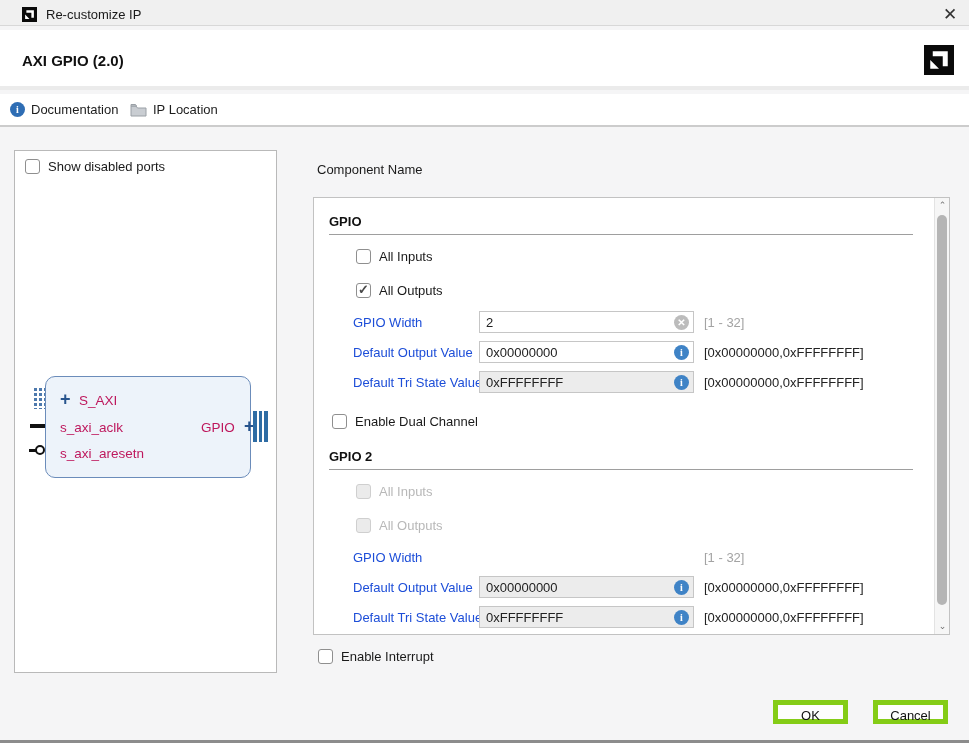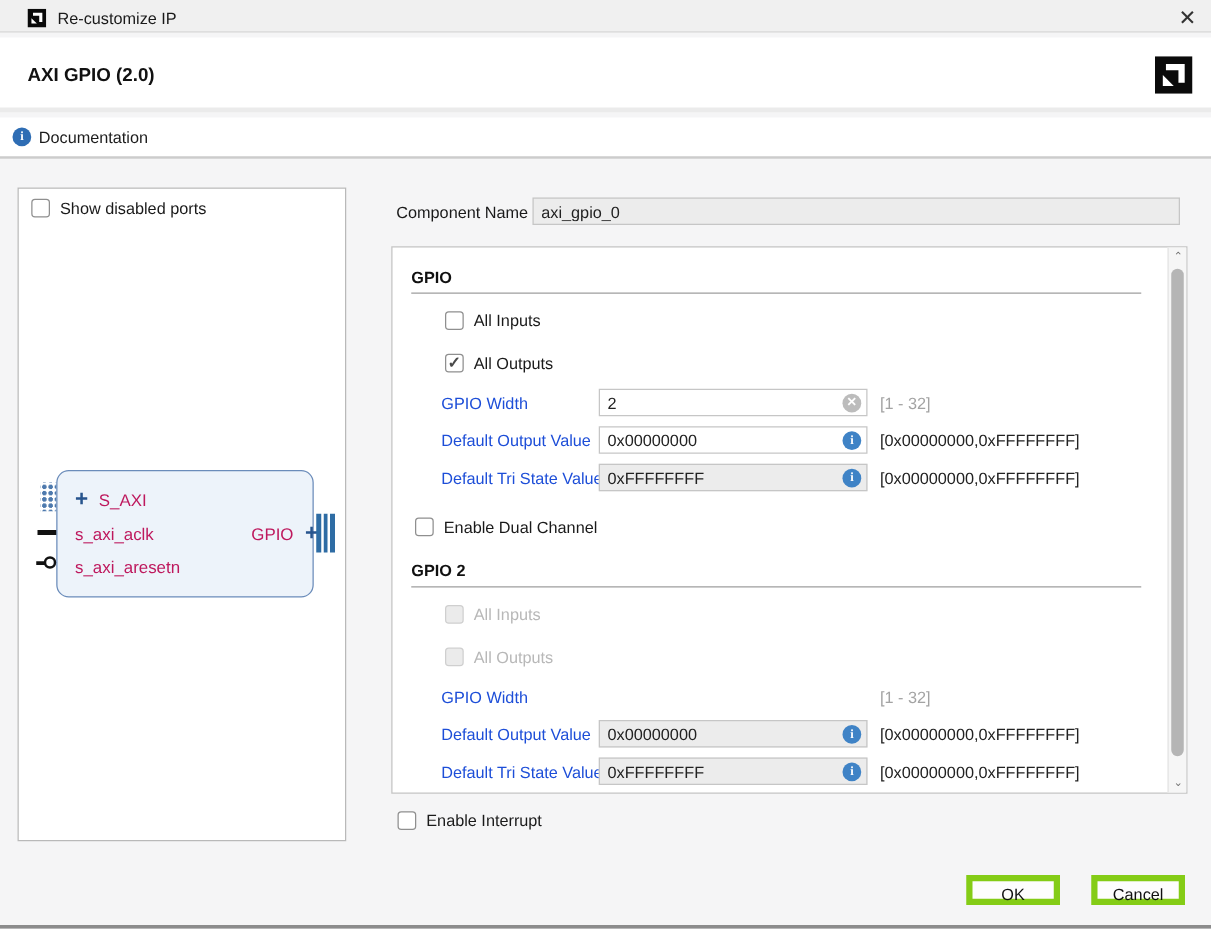--- a/index.html
+++ b/index.html
@@ -125,20 +125,27 @@
       <path fill="#ffffff" d="M7 5 L19 5 L19 17 L15 17 L15 9 L7 9 Z"></path>
       <path fill="#ffffff" d="M5 19 L5 12 L12 19 Z"></path>
     </svg>
   </div>
 
   <div class="toolbar">
     <div class="tool-item tool-doc">
       <span class="info-round">i</span>
       <span>Documentation</span>
     </div>
+    <div class="tool-item tool-ip">
+      <svg width="17" height="14" viewBox="0 0 17 14">
+        <path d="M1 3 L6 3 L7.5 5 L16 5 L16 13 L1 13 Z" fill="#c9cdd2" stroke="#9aa0a6" stroke-width="1"></path>
+        <path d="M1 3 L1 1.5 L5.5 1.5 L6.5 3 Z" fill="#c9cdd2" stroke="#9aa0a6" stroke-width="1"></path>
+      </svg>
+      <span>IP Location</span>
+    </div>
   </div>
 
   <div class="left-panel">
     <div class="chk-row abs" style="left:10px; top:8px;">
       <span class="checkbox"></span>
       <span>Show disabled ports</span>
     </div>
 
     <div class="ip-block">
       <span class="blk-text plus" style="left:14px; top:15px;">+</span>
@@ -154,21 +161,20 @@
     <div class="stub-circle-tail"></div>
     <div class="stub-circle"></div>
     <div class="stub-bars">
         <span></span>
         <span></span>
         <span></span>
       </div>
   </div>
 
   <span class="comp-label">Component Name</span>
-  <input class="field gray comp-field" readonly="" value="axi_gpio_0" style="">
 
   <div class="scroll-panel">
 
     <div class="section-title" style="top:16px;">GPIO</div>
     <div class="section-rule" style="top:36px;"></div>
 
     <div class="chk-row abs" style="left:42px; top:51px;">
       <span class="checkbox"></span>
       <span>All Inputs</span>
     </div>

